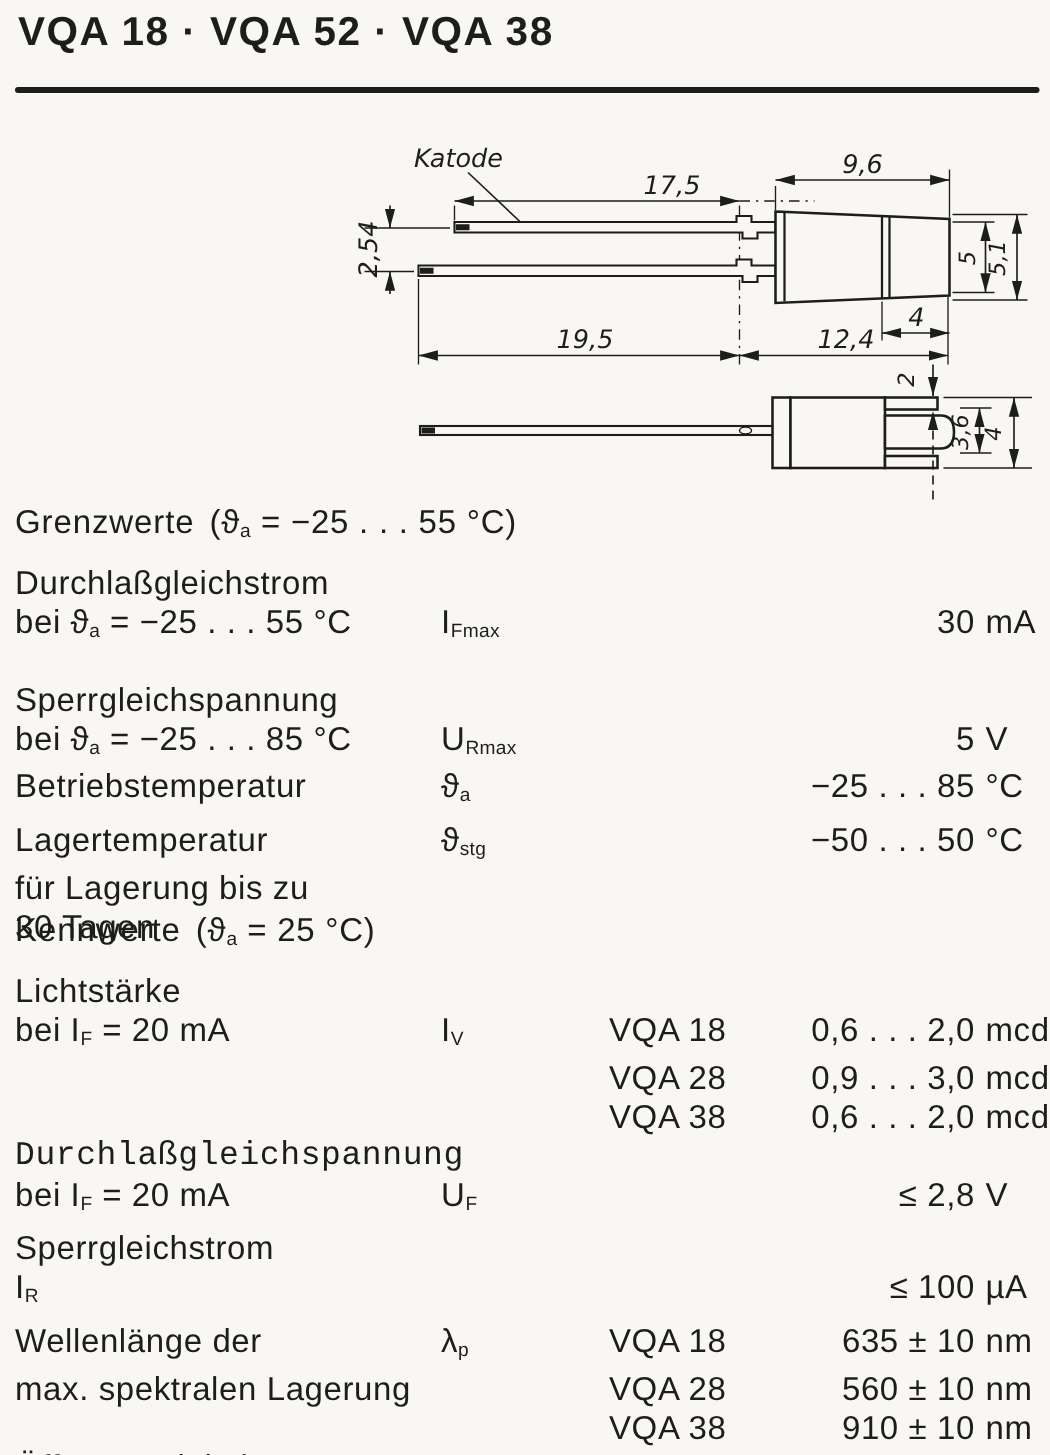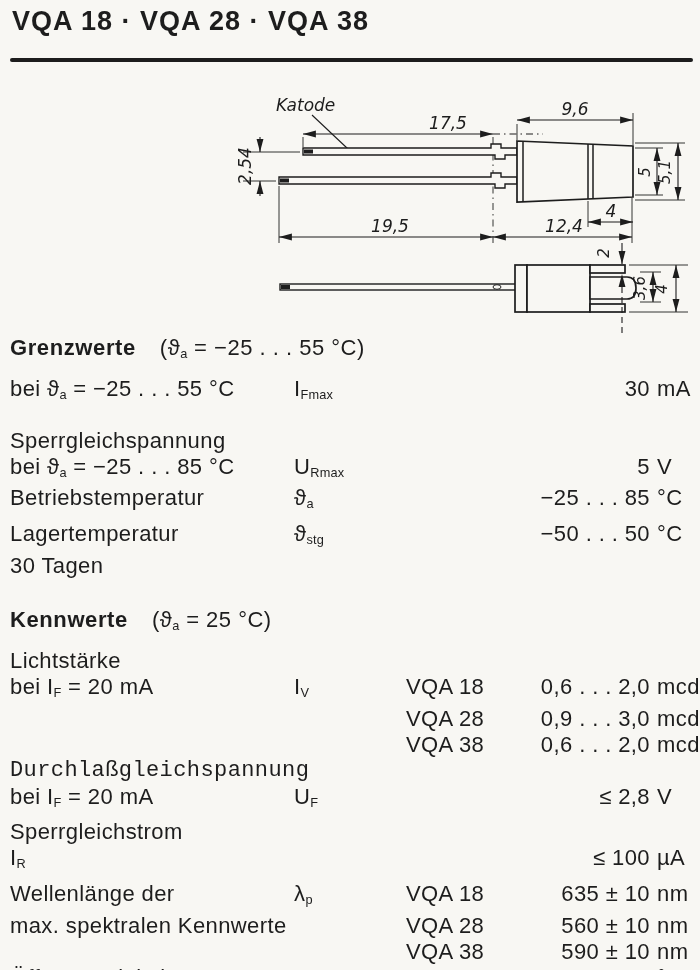--- a/index.html
+++ b/index.html
@@ -27,37 +27,37 @@
   .dim.thin { stroke-width:0.9; }
   .dash { stroke-dasharray:7 4 1.5 4; }
   .dash2 { stroke-dasharray:6 4; }
   .solidfill { fill:var(--ink); stroke:none; }
   .dim-label { font-family:"DejaVu Sans", sans-serif; font-style:italic;
                font-size:17px; fill:var(--ink); }
   .dim-label.small { font-size:15px; }
   
   .spec { position:absolute; left:10px; right:8px; }
   .sec-head { font-size:22px; line-height:28px; margin-bottom:8px; }
-  .sec-title { font-weight:bold; letter-spacing:0.6px; }
-  .sec-cond { margin-left:24px; letter-spacing:0.5px; }
+  .sec-title { font-weight:normal; letter-spacing:0.6px; }
+  .sec-cond { margin-left:10px; letter-spacing:0.5px; }
   .spec-line { display:flex; align-items:baseline; line-height:26px;
                font-size:22px; letter-spacing:0.4px; }
   .c-label { width:284px; flex:none; }
   .c-sym   { width:112px; flex:none; }
   .c-var   { width:126px; flex:none; }
   .c-val   { flex:1; text-align:right; }
   .c-unit  { width:42px; flex:none; text-align:left; padding-left:7px; }
   sub { font-size:0.58em; vertical-align:-0.22em; letter-spacing:0.2px; }
 </style>
 </head>
 <body>
 
 <div class="page">
 
-  <div class="doc-title">VQA 18 · VQA 28 · VQA 38</div>
+  <div class="doc-title">VQA 18 · VQA 52 · VQA 38</div>
   <div class="title-rule"></div>
 
   <svg class="drawing" width="700" height="250" viewBox="0 0 700 250">
     <defs>
       <marker id="ar" viewBox="0 0 12 8" refX="12" refY="4" markerWidth="13" markerHeight="8.6" markerUnits="userSpaceOnUse" orient="auto-start-reverse">
         <path d="M12,4 L0,0.8 L0,7.2 Z" fill="#1d1d1d"></path>
       </marker>
     </defs>
 
     <g>
@@ -134,20 +134,27 @@
     <text class="dim-label small" transform="translate(645,203) rotate(-90)" text-anchor="middle">3,6</text>
     <text class="dim-label small" transform="translate(667,204) rotate(-90)" text-anchor="middle">4</text>
   </svg>
 
   <section class="spec" style="top:334px">
     <div class="sec-head">
       <span class="sec-title">Grenzwerte</span><span class="sec-cond">(ϑ<sub>a</sub> = −25 . . . 55 °C)</span>
     </div>
     <div class="rows">
         <div class="spec-line">
+          <span class="c-label">Durchlaßgleichstrom</span>
+          <span class="c-sym"></span>
+          <span class="c-var"></span>
+          <span class="c-val"></span>
+          <span class="c-unit"></span>
+        </div>
+        <div class="spec-line">
           <span class="c-label">bei ϑ<sub>a</sub> = −25 . . . 55 °C</span>
           <span class="c-sym">I<sub>Fmax</sub></span>
           <span class="c-var"></span>
           <span class="c-val">30</span>
           <span class="c-unit">mA</span>
         </div>
         <div class="spec-line" style="margin-top: 20px;">
           <span class="c-label">Sperrgleichspannung</span>
           <span class="c-sym"></span>
           <span class="c-var"></span>
@@ -167,20 +174,27 @@
           <span class="c-var"></span>
           <span class="c-val">−25 . . . 85</span>
           <span class="c-unit">°C</span>
         </div>
         <div class="spec-line" style="margin-top: 4px;">
           <span class="c-label">Lagertemperatur</span>
           <span class="c-sym">ϑ<sub>stg</sub></span>
           <span class="c-var"></span>
           <span class="c-val">−50 . . . 50</span>
           <span class="c-unit">°C</span>
+        </div>
+        <div class="spec-line">
+          <span class="c-label">für Lagerung bis zu</span>
+          <span class="c-sym"></span>
+          <span class="c-var"></span>
+          <span class="c-val"></span>
+          <span class="c-unit"></span>
         </div>
         <div class="spec-line">
           <span class="c-label">30 Tagen</span>
           <span class="c-sym"></span>
           <span class="c-var"></span>
           <span class="c-val"></span>
           <span class="c-unit"></span>
         </div>
       </div>
   </section>
@@ -246,31 +260,31 @@
           <span class="c-unit">µA</span>
         </div>
         <div class="spec-line" style="margin-top: 4px;">
           <span class="c-label">Wellenlänge der</span>
           <span class="c-sym">λ<sub>p</sub></span>
           <span class="c-var">VQA 18</span>
           <span class="c-val">635 ± 10</span>
           <span class="c-unit">nm</span>
         </div>
         <div class="spec-line">
-          <span class="c-label">max. spektralen Kennwerte</span>
+          <span class="c-label">max. spektralen Lagerung</span>
           <span class="c-sym"></span>
           <span class="c-var">VQA 28</span>
           <span class="c-val">560 ± 10</span>
           <span class="c-unit">nm</span>
         </div>
         <div class="spec-line">
           <span class="c-label"></span>
           <span class="c-sym"></span>
           <span class="c-var">VQA 38</span>
-          <span class="c-val">590 ± 10</span>
+          <span class="c-val">910 ± 10</span>
           <span class="c-unit">nm</span>
         </div>
         <div class="spec-line">
           <span class="c-label">Öffnungswinkel</span>
           <span class="c-sym">Θ</span>
           <span class="c-var"></span>
           <span class="c-val">100</span>
           <span class="c-unit">°</span>
         </div>
       </div>

